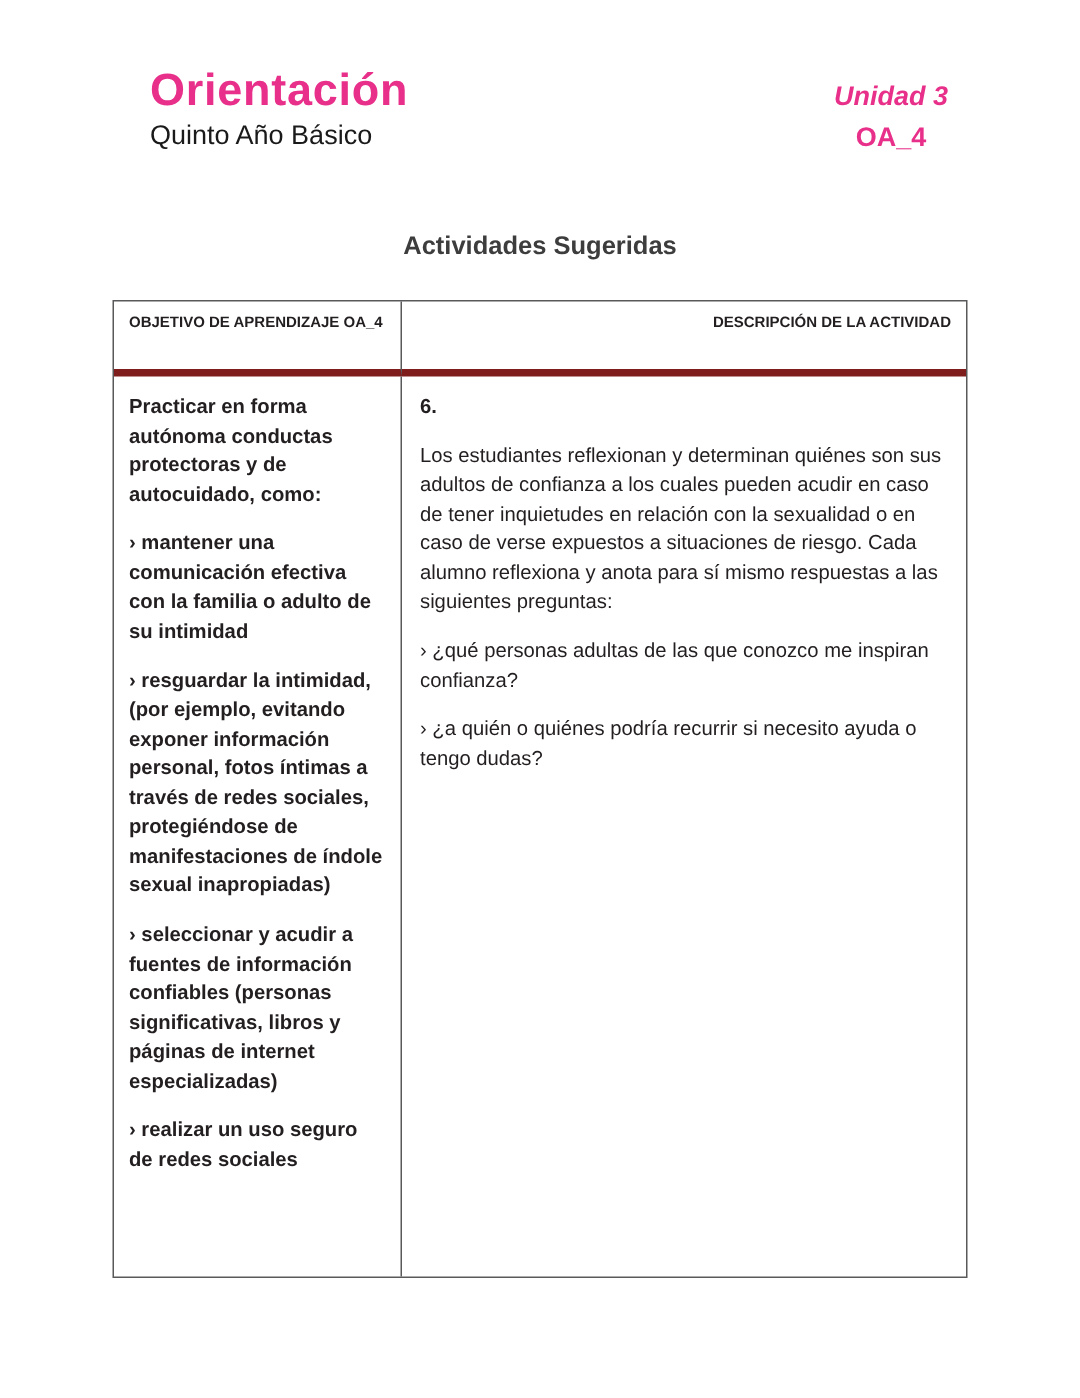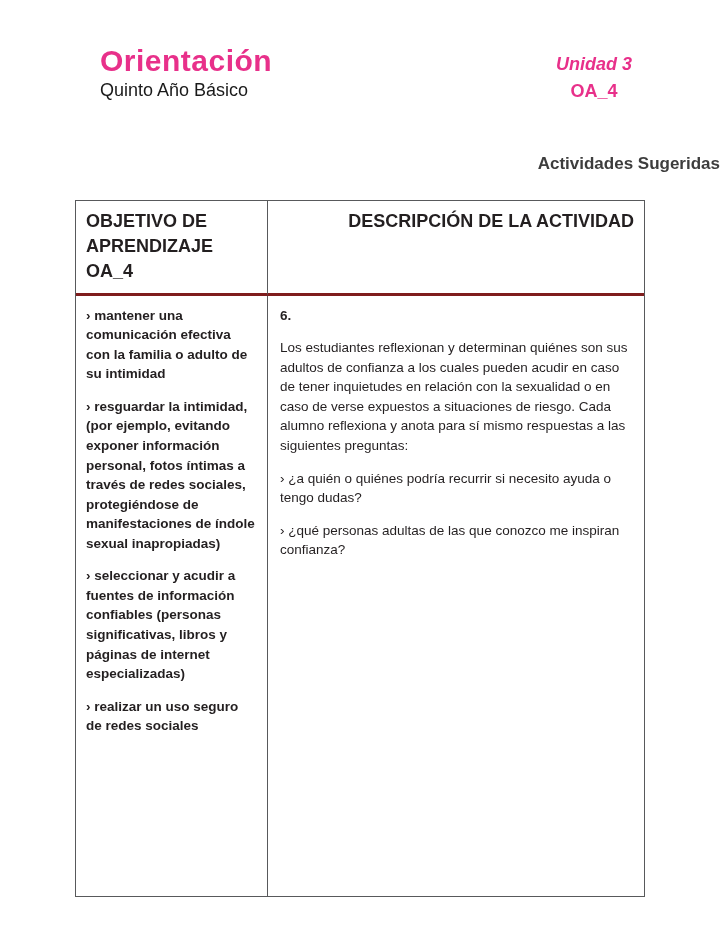--- a/index.html
+++ b/index.html
@@ -42,38 +42,38 @@
   .unit {
     font-size: 18px;
     font-weight: bold;
   }
   .oa {
     font-size: 18px;
     font-weight: bold;
     margin-top: 6px;
   }
   .page-title {
-    text-align: right;
+    text-align: center;
     font-size: 17px;
     font-weight: bold;
     color: #3d3d3d;
     margin-top: 52px;
   }
   .activity-table {
     margin: 26px 75px 0 75px;
     width: 570px;
     border: 1px solid #58595b;
     display: grid;
     grid-template-columns: 192px 1fr;
   }
   .cell { padding: 8px 10px; }
   .th {
     font-weight: bold;
-    font-size: 18px;
-    border-bottom: 3px solid #7f1d1d;
+    font-size: 10px;
+    border-bottom: 5px solid #7f1d1d;
     min-height: 50px;
     line-height: 1.4;
   }
   .th-left {
     border-right: 1px solid #58595b;
     text-align: left;
   }
   .th-right {
     text-align: right;
   }
@@ -114,27 +114,28 @@
     </div>
   </header>
 
   <h2 class="page-title">Actividades Sugeridas</h2>
 
   <div class="activity-table">
     <div class="cell th th-left">OBJETIVO DE APRENDIZAJE OA_4</div>
     <div class="cell th th-right">DESCRIPCIÓN DE LA ACTIVIDAD</div>
 
     <div class="cell td td-left">
+      <p>Practicar en forma autónoma conductas protectoras y de autocuidado, como:</p>
       <p>› mantener una comunicación efectiva con la familia o adulto de su intimidad</p>
       <p>› resguardar la intimidad, (por ejemplo, evitando exponer información personal, fotos íntimas a través de redes sociales, protegiéndose de manifestaciones de índole sexual inapropiadas)</p>
       <p>› seleccionar y acudir a fuentes de información confiables (personas significativas, libros y páginas de internet especializadas)</p>
       <p>› realizar un uso seguro de redes sociales</p>
     </div>
 
     <div class="cell td td-right">
       <p class="activity-number">6.</p>
       <p>Los estudiantes reflexionan y determinan quiénes son sus adultos de confianza a los cuales pueden acudir en caso de tener inquietudes en relación con la sexualidad o en caso de verse expuestos a situaciones de riesgo. Cada alumno reflexiona y anota para sí mismo respuestas a las siguientes preguntas:</p>
+      <p>› ¿qué personas adultas de las que conozco me inspiran confianza?</p>
       <p>› ¿a quién o quiénes podría recurrir si necesito ayuda o tengo dudas?</p>
-      <p>› ¿qué personas adultas de las que conozco me inspiran confianza?</p>
     </div>
   </div>
 
 </div>
 
 </body></html>

